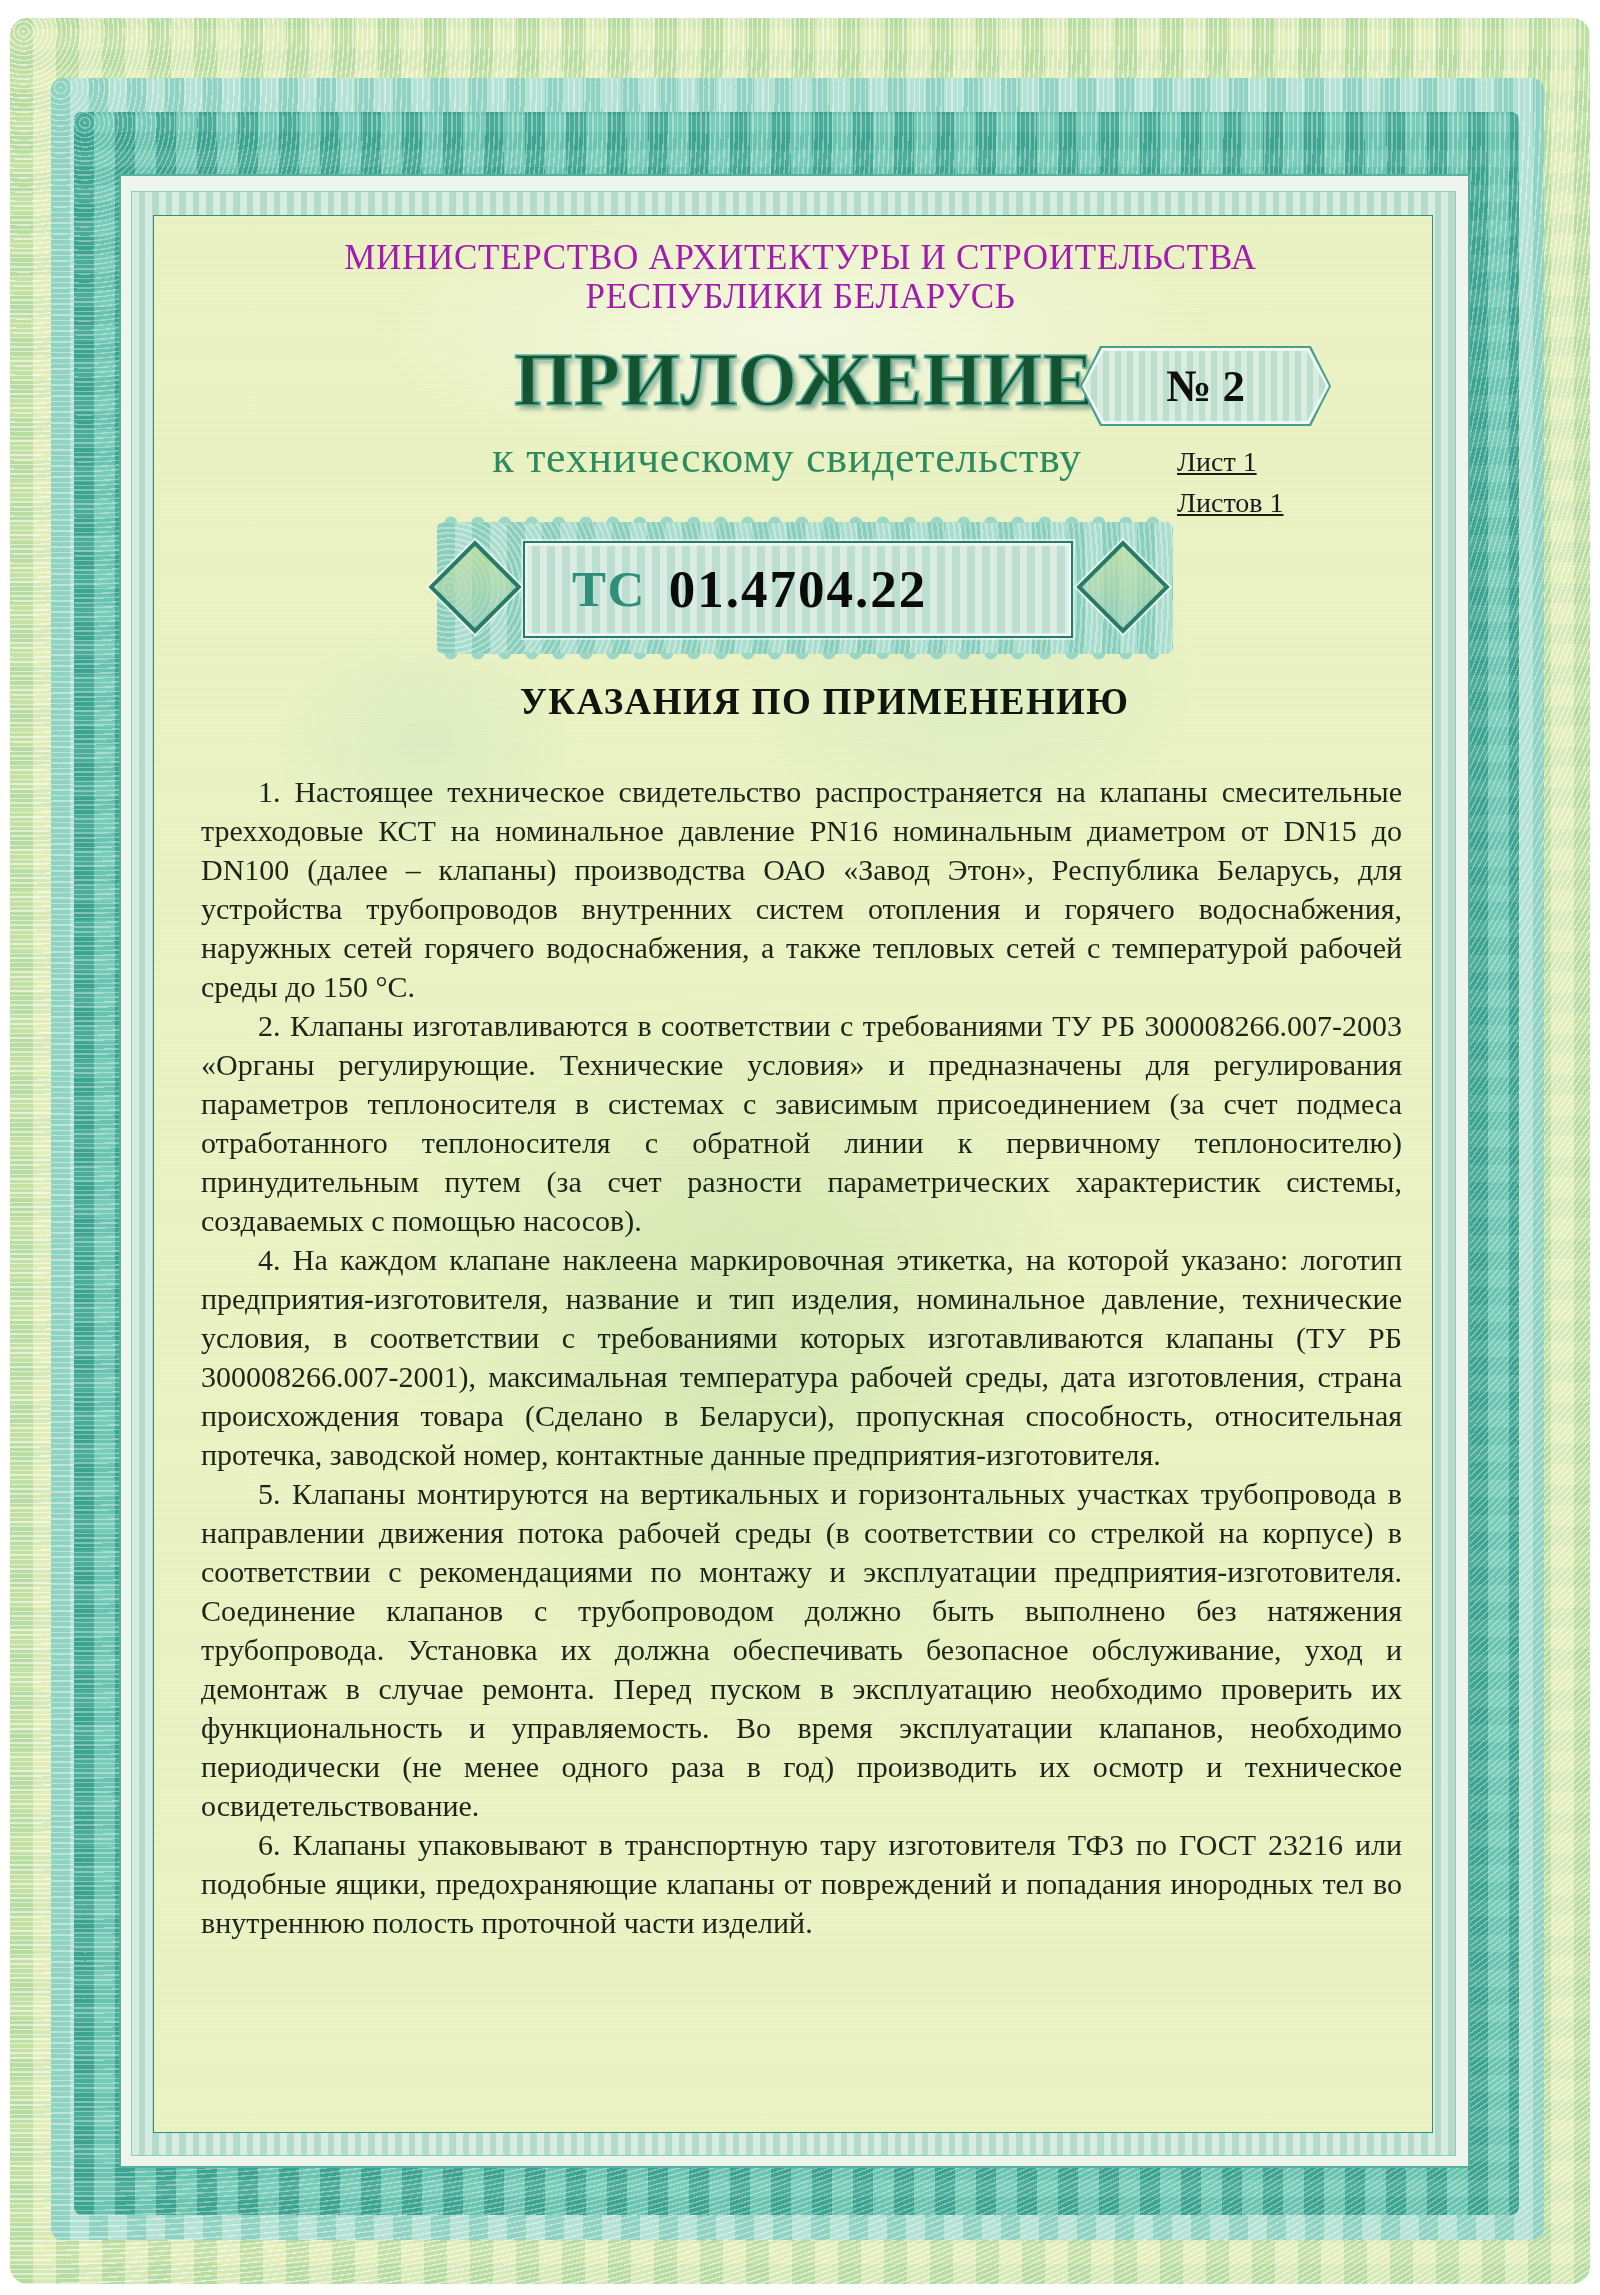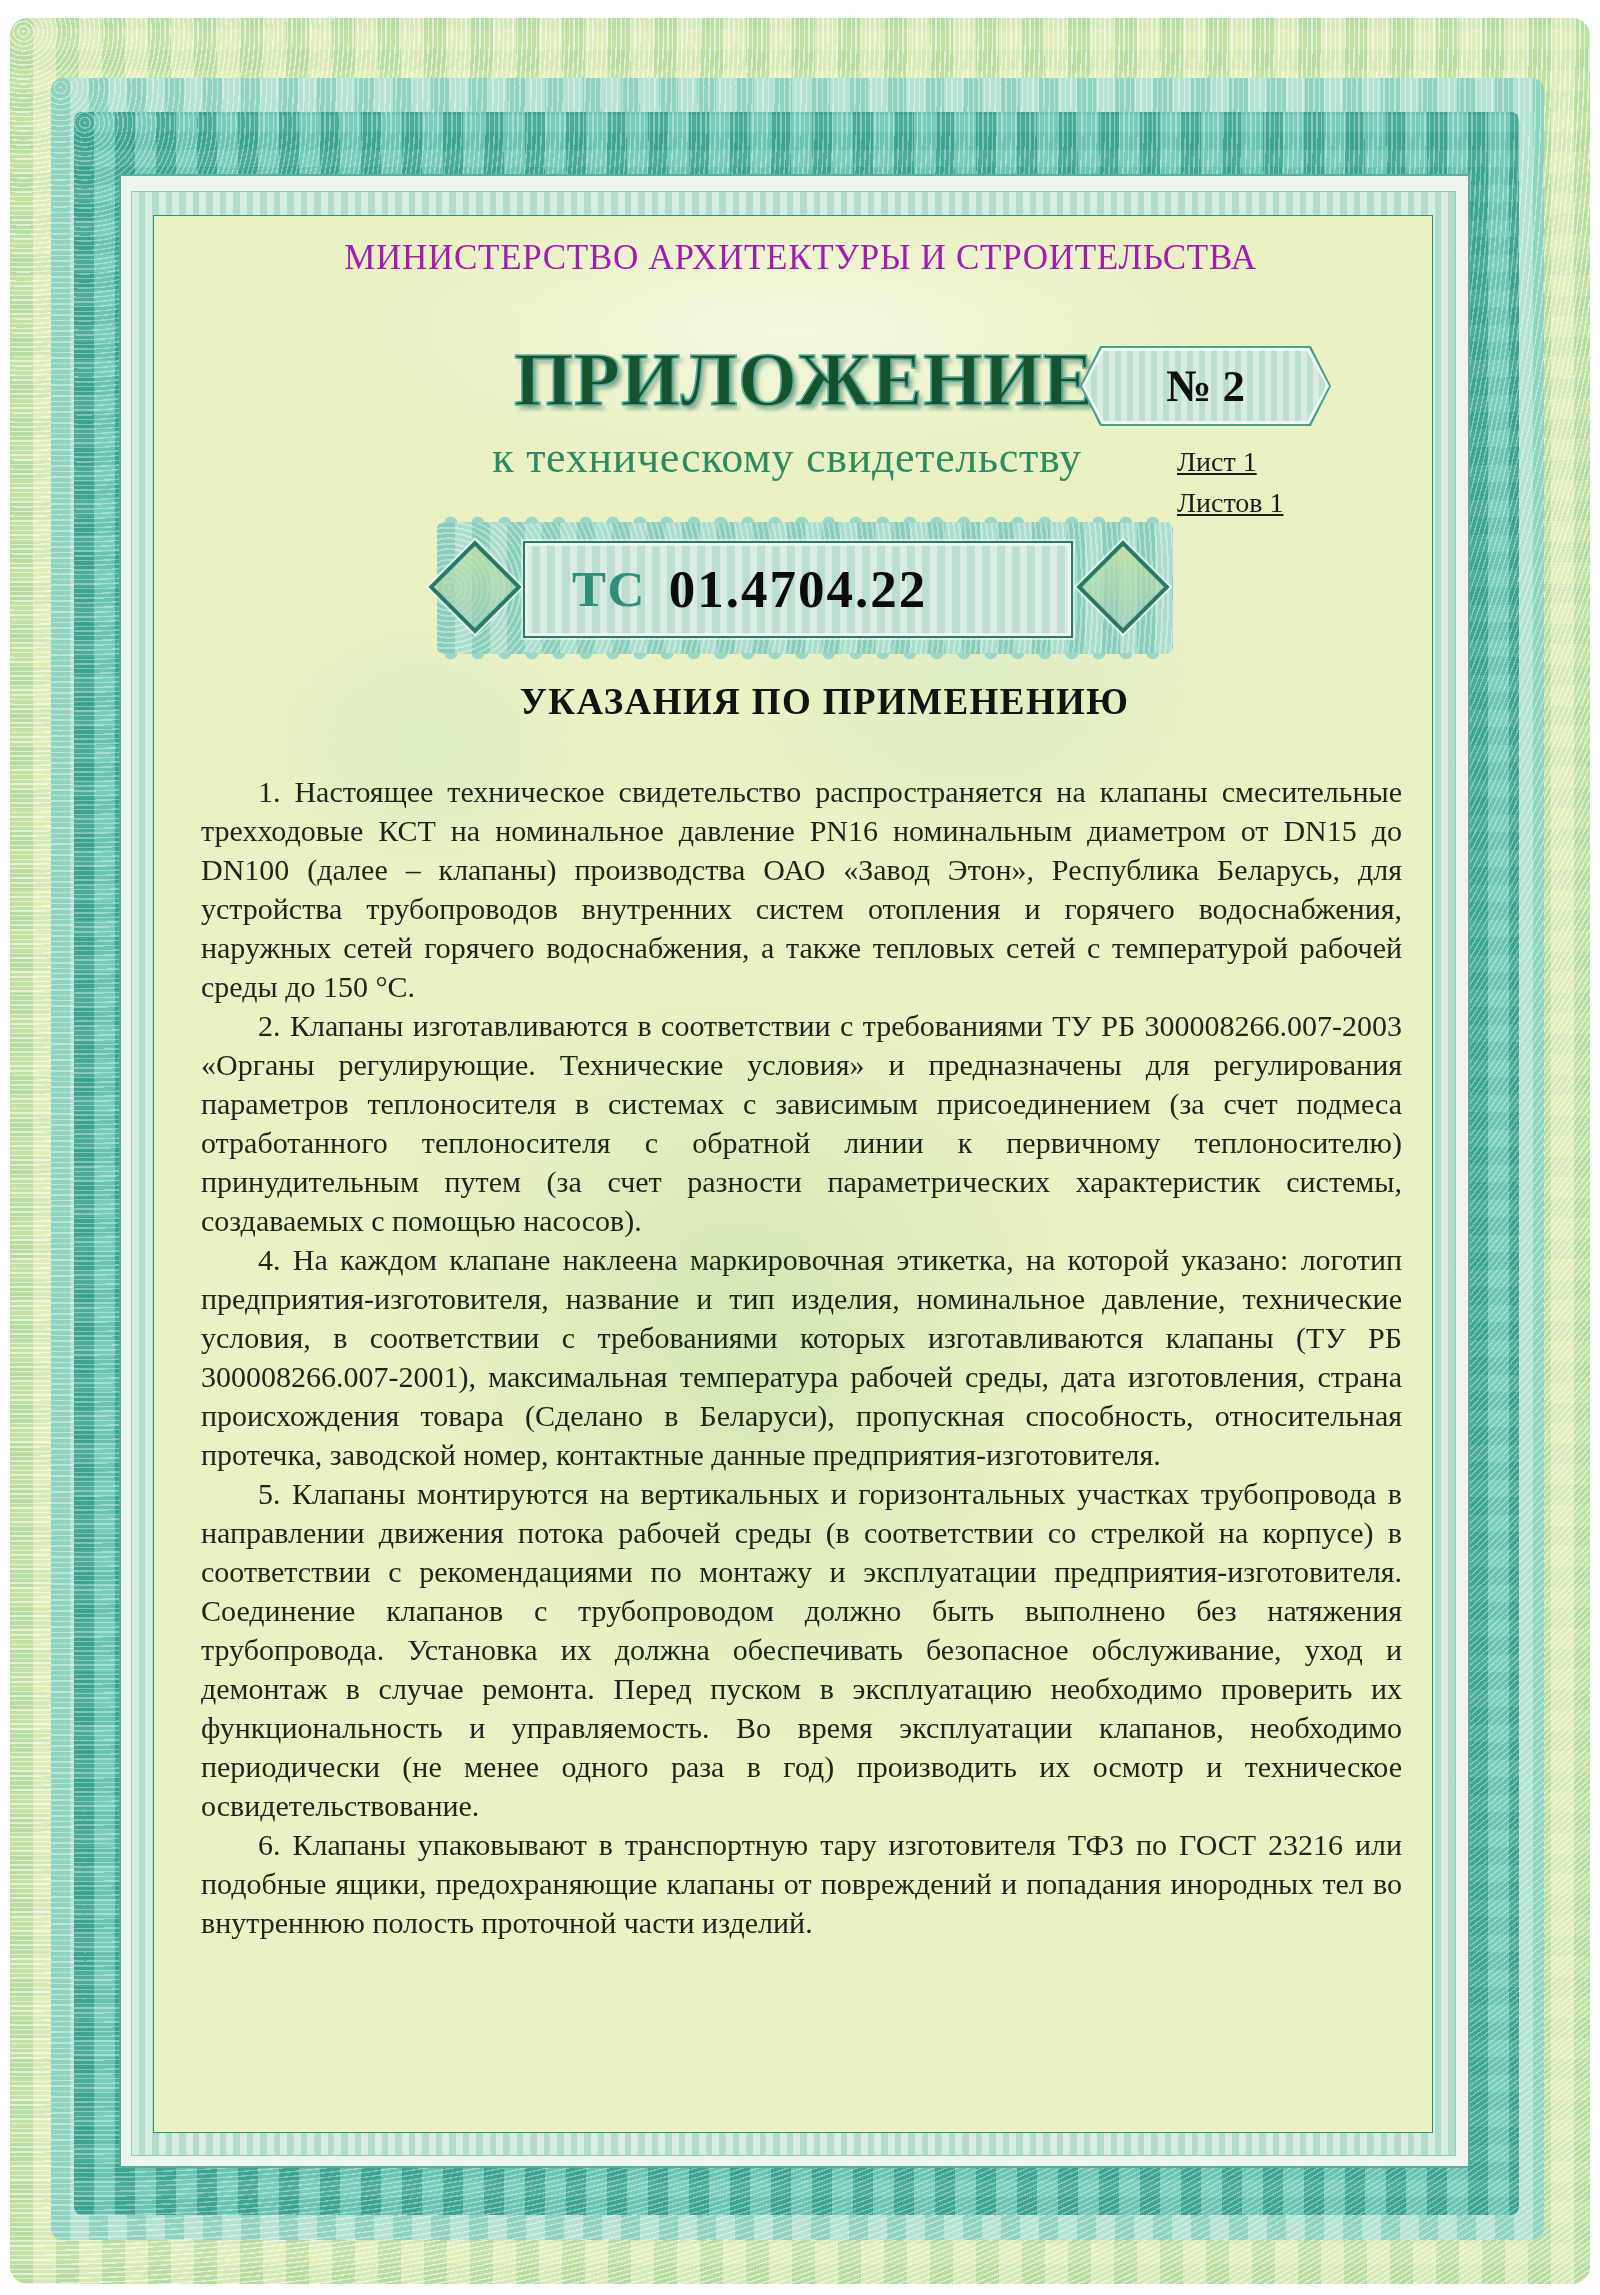--- a/index.html
+++ b/index.html
@@ -177,20 +177,21 @@
   <div class="ring b3"></div>
   <div class="ring b4"></div>
   <div class="ring b5"></div>
   <div class="ring paper"></div>
 
   <div class="watermark wm1"></div>
   <div class="watermark wm2"></div>
 
   <div class="ministry">
     <div>МИНИСТЕРСТВО АРХИТЕКТУРЫ И СТРОИТЕЛЬСТВА</div>
+    <div>РЕСПУБЛИКИ БЕЛАРУСЬ</div>
   </div>
 
   <div class="big-title">ПРИЛОЖЕНИЕ</div>
 
   <div class="badge">
     <div class="l1"></div>
     <div class="l2"></div>
     <div class="l3">№ 2</div>
   </div>
 

